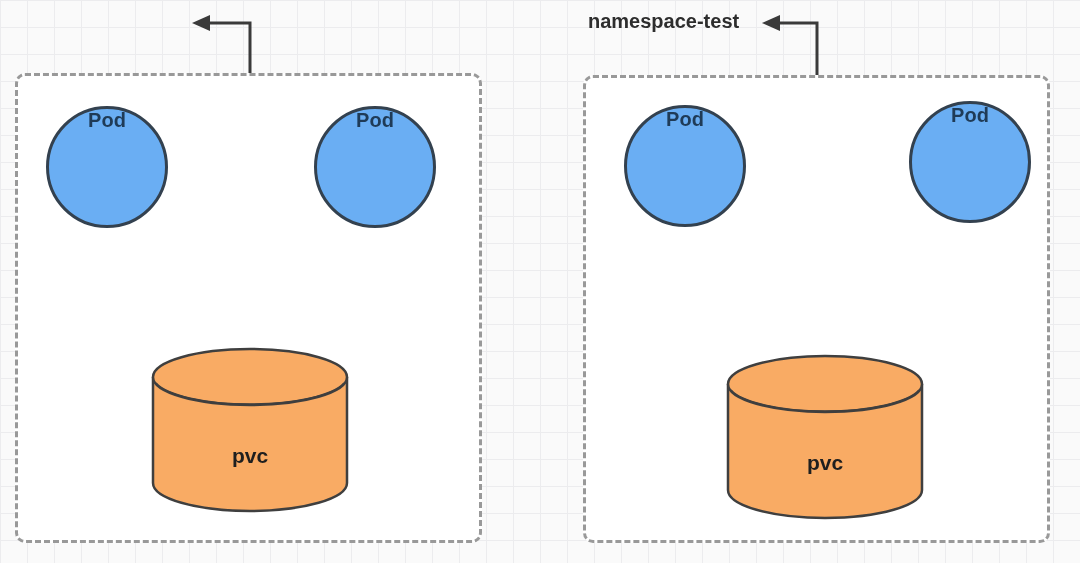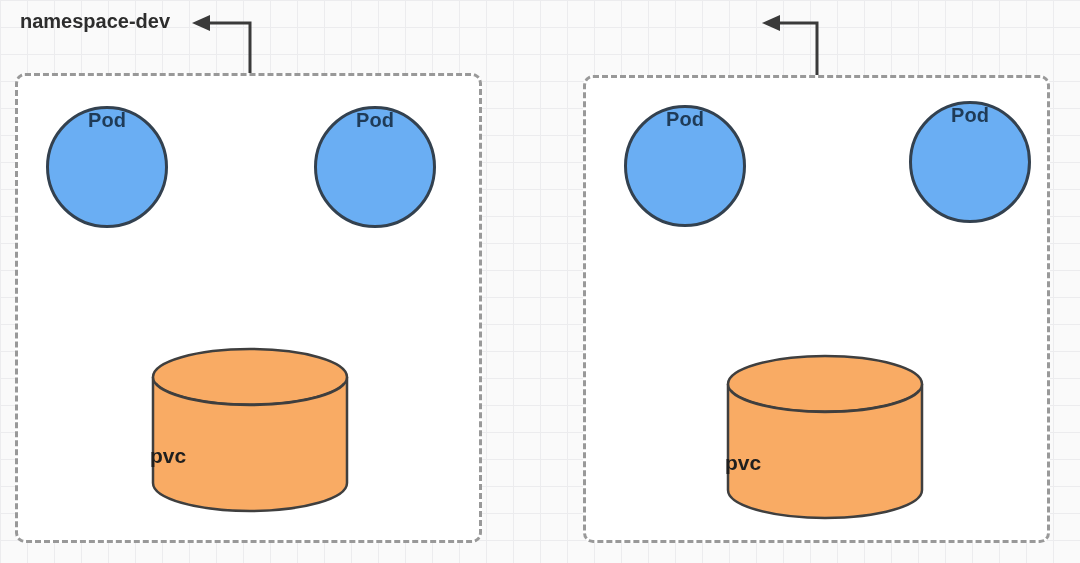--- a/index.html
+++ b/index.html
@@ -64,32 +64,31 @@
   .pvc{
     position:absolute;
     width:200px;height:170px;
   }
   .pvc.dev{left:150px;top:345px;}
   .pvc.test{left:725px;top:352px;}
   .pvc-label{
     position:absolute;
     left:0;right:0;
     top:58%;
-    text-align:left;
+    text-align:center;
     font-size:21px;
     font-weight:bold;
     color:#1f1f1f;
   }
 </style>
 </head>
 <body>
 
 <div class="canvas">
 
-  <div class="ns-label dev">namespace-dev</div>
 
   <svg class="arrow dev" viewBox="0 0 70 65">
     <path d="M 18 9 H 60 V 59" fill="none" stroke="#3a3a3a" stroke-width="3"></path>
     <polygon points="2,9 20,1 20,17" fill="#3a3a3a"></polygon>
   </svg>
 
   <div class="ns-box dev"></div>
 
   <div class="pod dev1">
     <span>Pod</span>
@@ -100,20 +99,21 @@
 
   <div class="pvc dev">
     <svg viewBox="0 0 200 170" width="200" height="170">
       <path d="M 3 32 L 3 138 A 97 28 0 0 0 197 138 L 197 32" fill="#f9ab64" stroke="#3f3f3f" stroke-width="2.5" stroke-linejoin="round"></path>
       <ellipse cx="100" cy="32" rx="97" ry="28" fill="#f9ab64" stroke="#3f3f3f" stroke-width="2.5"></ellipse>
       <path d="M 6 38 A 97 28 0 0 0 194 38" fill="none" stroke="#3f3f3f" stroke-width="1.6"></path>
     </svg>
     <div class="pvc-label">pvc</div>
   </div>
 
+  <div class="ns-label test">namespace-test</div>
 
   <svg class="arrow test" viewBox="0 0 70 65">
     <path d="M 18 9 H 57 V 61" fill="none" stroke="#3a3a3a" stroke-width="3"></path>
     <polygon points="2,9 20,1 20,17" fill="#3a3a3a"></polygon>
   </svg>
 
   <div class="ns-box test"></div>
 
   <div class="pod test1">
     <span>Pod</span>

